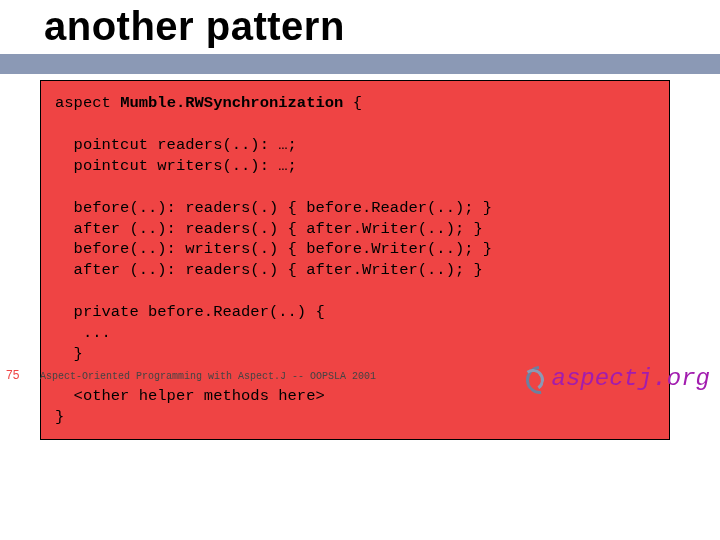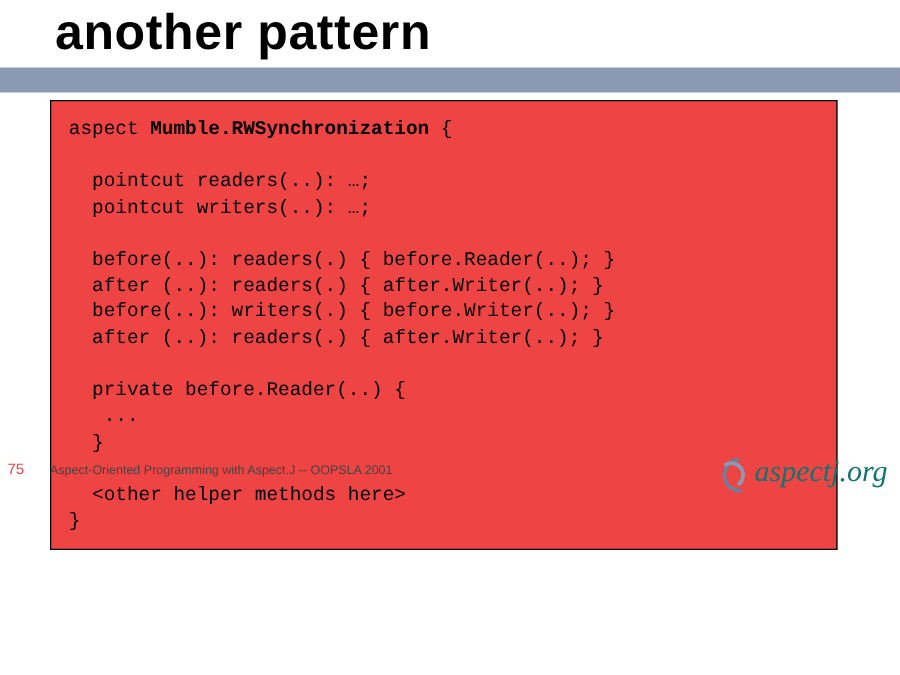--- a/index.html
+++ b/index.html
@@ -55,20 +55,21 @@
   }
   .code-box pre b {
     font-weight: bold;
   }
   .footer {
     position: absolute;
     left: 40px;
     bottom: 18px;
     font-size: 10px;
     color: #444;
+    font-family: Liberation Mono, monospace;
   }
   .slide-number {
     position: absolute;
     left: 6px;
     bottom: 18px;
     font-size: 12px;
     color: #ef4444;
   }
   .logo {
     position: absolute;
@@ -96,24 +97,24 @@
     position: absolute;
     width: 16px; height: 16px;
     border: 3px solid #8b99b5;
     border-radius: 50%;
     border-bottom-color: transparent;
     border-left-color: transparent;
     top: 5px; left: 2px;
     transform: rotate(10deg);
   }
   .logo-text {
-    font-family: Liberation Serif, serif;
+    font-family: Liberation Mono, monospace;
     font-style: italic;
     font-size: 24px;
-    color: #0f766e;
+    color: #a21caf;
     margin-left: 0px;
   }
 </style>
 </head>
 <body>
 
 <div class="slide">
   <div class="header-band"></div>
   <div class="title">another pattern</div>
 

